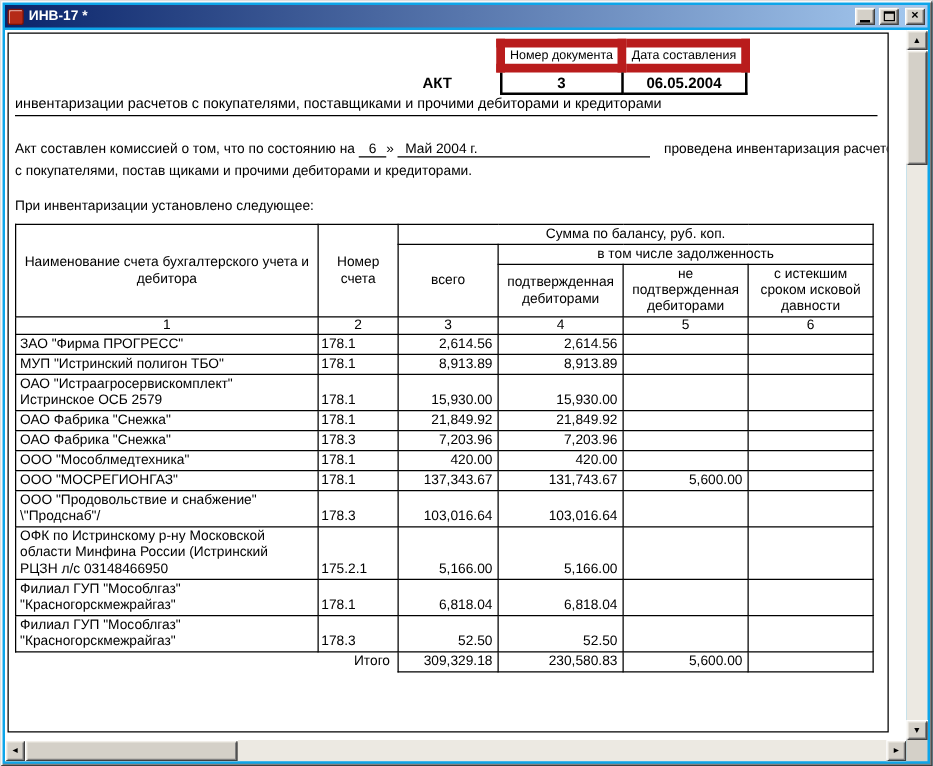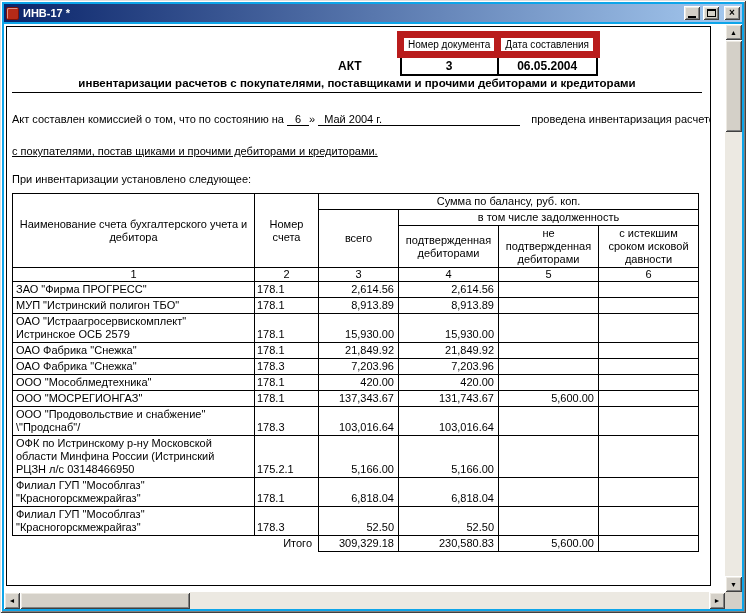--- a/index.html
+++ b/index.html
@@ -50,28 +50,28 @@
   .sb-h .sb-thumb { top:0; left:0; height:17px; width:170px; }
   .corner { background:#D4D0C8; }
   
   .head-row { position:relative; height:42px; }
   .akt { position:absolute; left:326px; bottom:0; font-size:12px; font-weight:bold; }
   .num-table { position:absolute; right:102px; top:0; border-collapse:collapse;
                font-size:10px; text-align:center; }
   .num-table td { border:7px solid #b91c1c; padding:1px 4px; }
   .num-table .vals td { border:2px solid #000; font-weight:bold; font-size:12px;
                         height:19px; min-width:92px; }
-  .subtitle { text-align:center; font-weight:bold; font-size:11.5px; margin-top:4px; }
+  .subtitle { font-weight:normal; font-size:11.5px; margin-top:4px; }
   .rule { border-bottom:1px solid #000; margin-top:3px; }
   .p1 { margin-top:20px; white-space:nowrap; }
   .u { display:inline-block; border-bottom:1px solid #000; text-align:center; }
   .u-day { width:22px; }
   .u-month { width:202px; text-align:left; padding-left:6px; }
   .after-month { margin-left:8px; }
-  .p2 { margin-top:19px;text-decoration:underline; }
+  .p2 { margin-top:5px; }
   .p3 { margin-top:16px; }
   .p4 { margin-top:13px; }
   
   table.main { margin-top:8px; border-collapse:collapse; width:686px;
                font-size:11px; line-height:13px; table-layout:fixed; }
   table.main th, table.main td { border:1px solid #000; }
   table.main th { font-weight:normal; text-align:center; vertical-align:middle;
                   padding:1px 3px;margin-left:48px; }
   table.main td.name { text-align:left; padding:1px 3px; white-space:pre-line;
                        vertical-align:bottom; }

